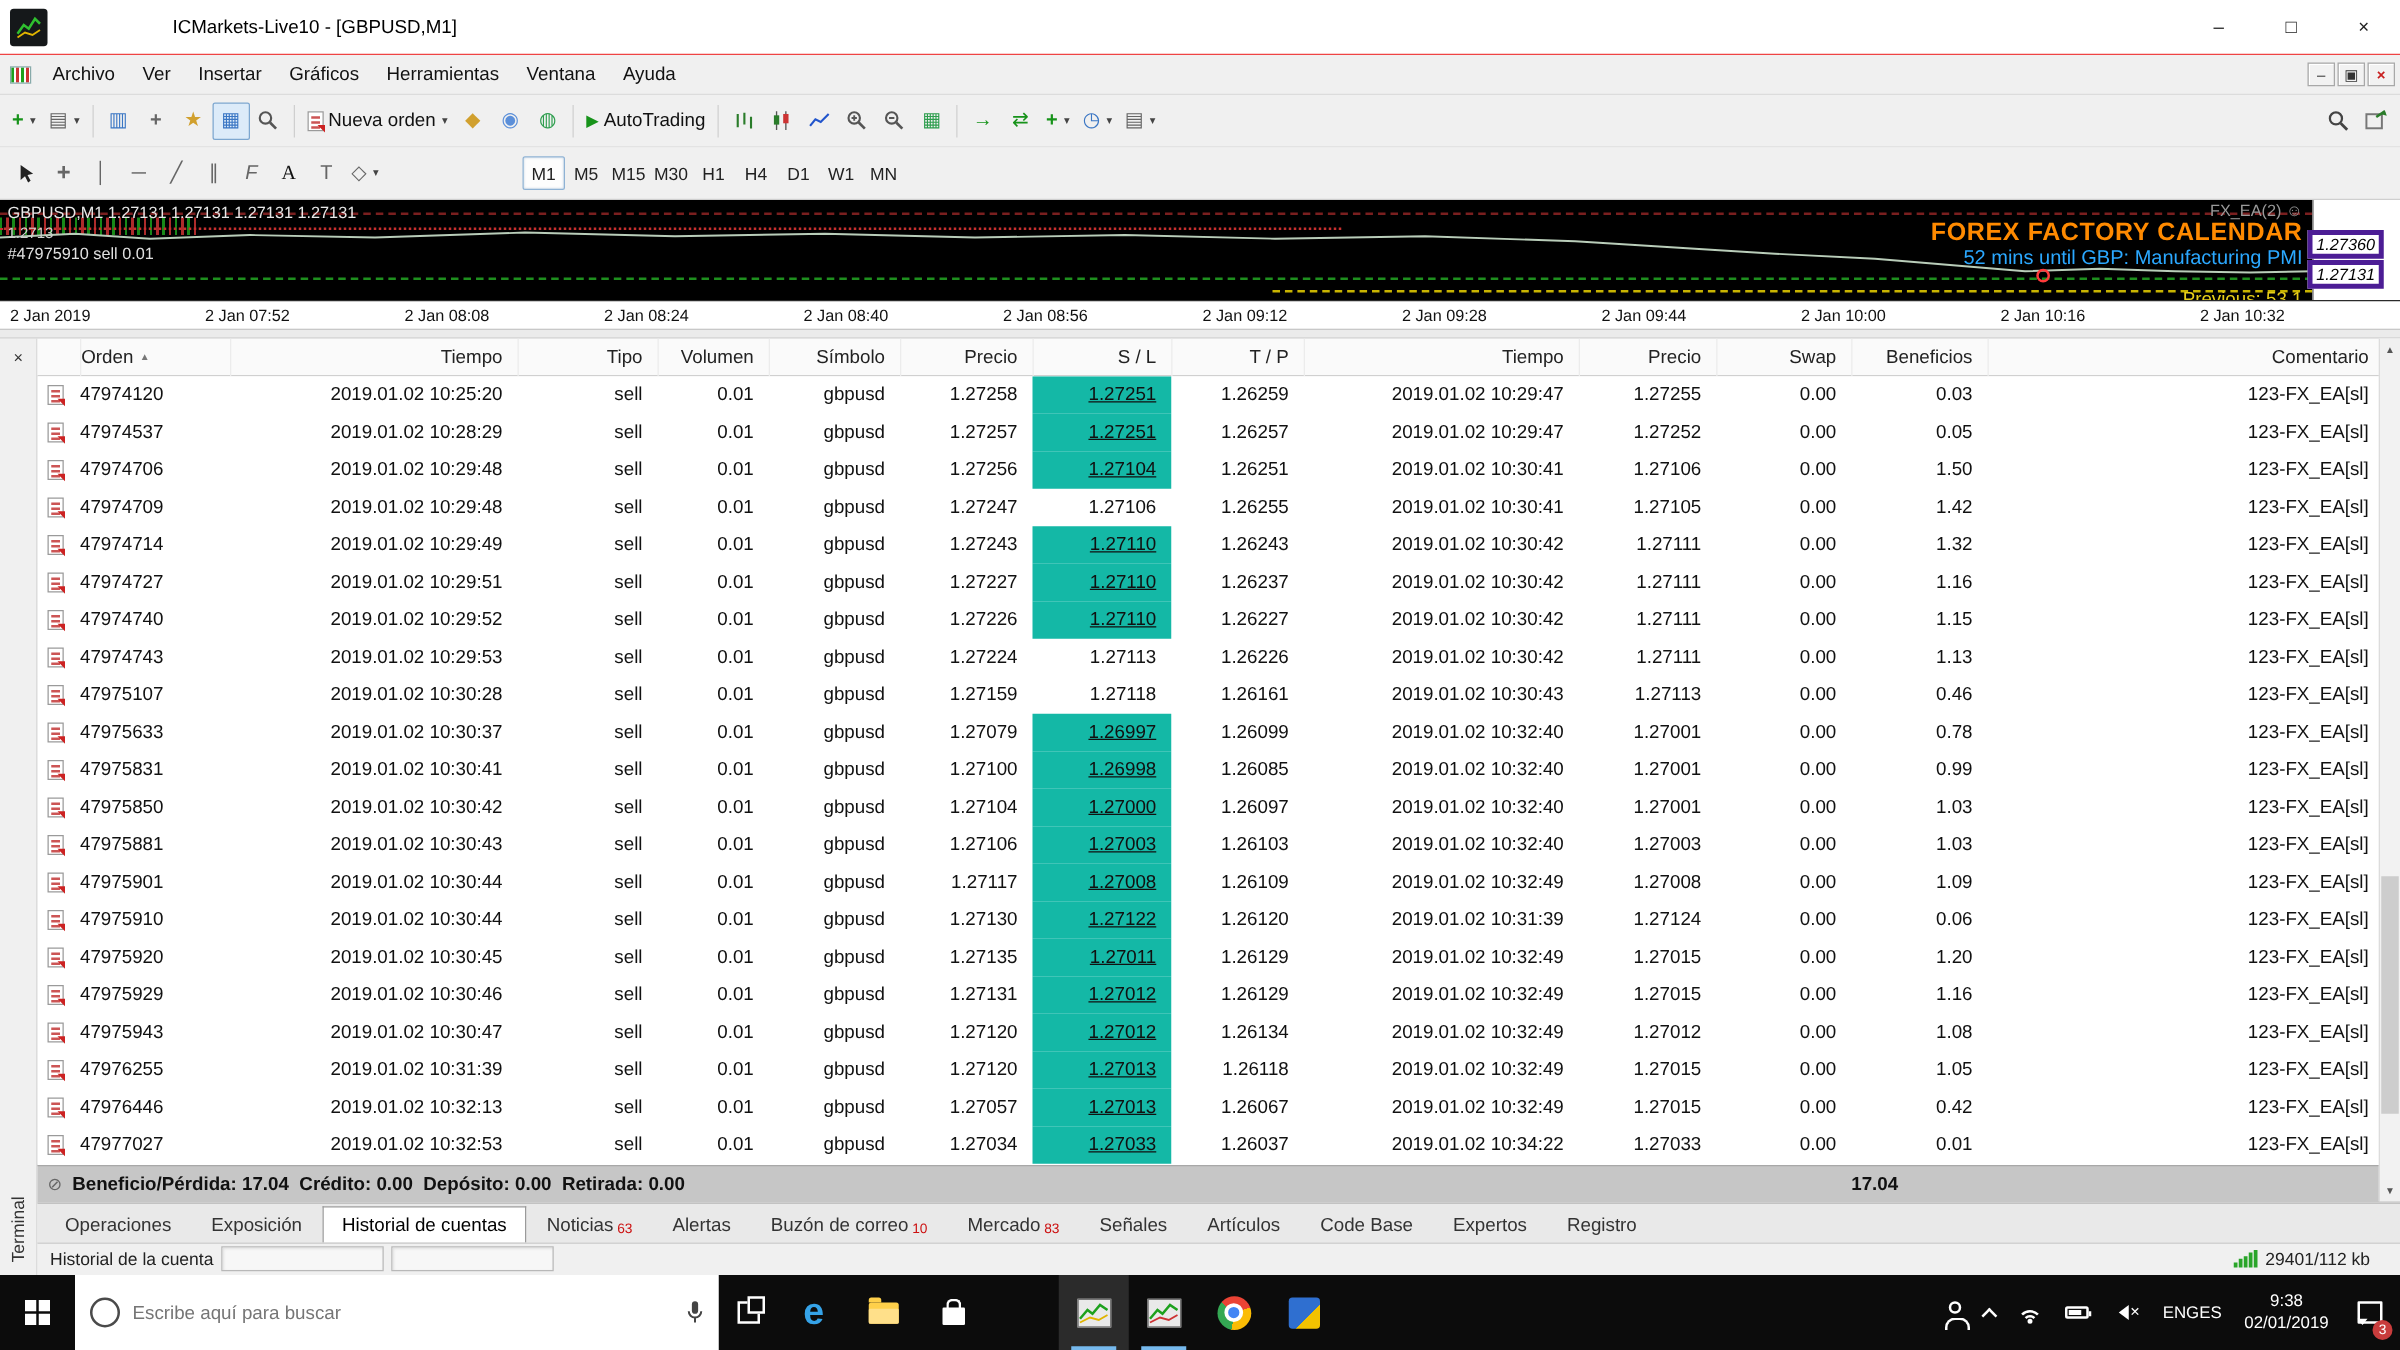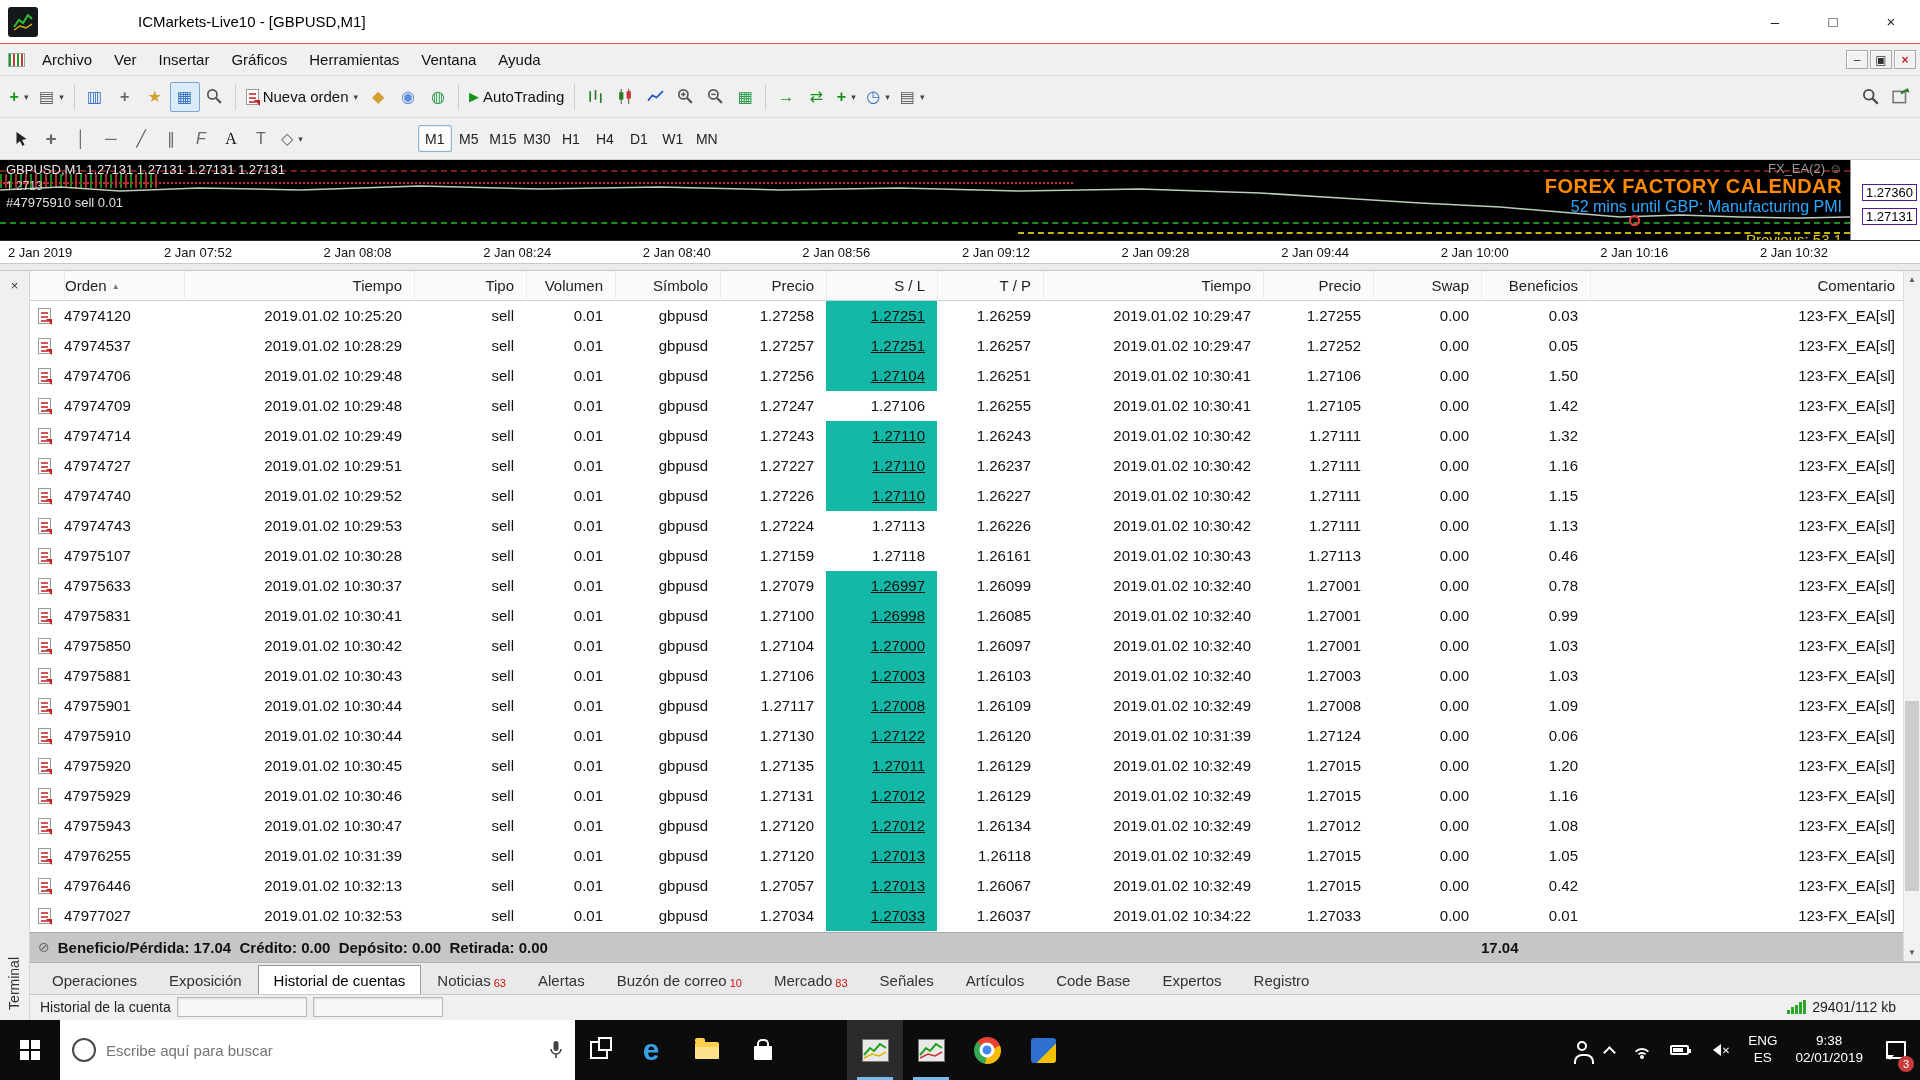--- a/index.html
+++ b/index.html
@@ -35,21 +35,21 @@
   .tf-group { display:flex; margin-left:110px; }
   .tf-btn { min-width:34px; height:27px; display:flex; align-items:center; justify-content:center; font-size:14px; color:#222; border:1px solid transparent; border-radius:2px; }
   .tf-btn.active { background:#fdfdfd; border-color:#8fb2d4; box-shadow:inset 0 0 2px #bcd; }
   .c-green { color:#17931a; } .c-blue { color:#3a76c4; } .c-gold { color:#d1a02e; }
   .c-gray { color:#666; } .c-teal { color:#2e9e4e; } .c-nav { color:#5b8fd9; }
 
   
   .chart { height:80px; background:#000; position:relative; display:flex; flex:0 0 auto; }
   .chart-canvas { position:relative; flex:1 1 auto; overflow:hidden; }
   .price-axis { width:70px; flex:0 0 auto; background:#fff; border-left:1px solid #888; position:relative; font-size:13px; }
-  .axis-label { position:absolute; right:3px; background:#fff; border:1px solid #4c1d95; padding:0 3px; color:#000; }
+  .axis-label { position:absolute; right:13px; background:#fff; border:4px solid #4c1d95; padding:0 3px; color:#000;font-style:italic; }
   .ln { position:absolute; left:0; right:0; height:0; }
   .candles { position:absolute; left:0; top:14px; width:160px; height:14px; opacity:.85;
     background:repeating-linear-gradient(90deg,#1da11d 0 2px,transparent 2px 5px,#cc3333 5px 7px,transparent 7px 10px); }
   .ov { position:absolute; white-space:nowrap; }
   .ov-left1 { left:6px; top:2px; color:#e8e8e8; font-size:13px; }
   .ov-left2 { left:6px; top:19px; color:#cfcfcf; font-size:12px; }
   .ov-left3 { left:6px; top:35px; color:#e0e0e0; font-size:13px; }
   .ov-right { right:8px; text-align:right; }
   .ov-ea { top:1px; color:#9a9a9a; font-size:13px; }
   .ov-ff { top:15px; color:#ff8a00; font-size:20px; font-weight:bold; letter-spacing:.5px; }
@@ -145,21 +145,21 @@
   .wifi i { position:absolute; left:50%; bottom:0; transform:translateX(-50%); border:2px solid transparent; border-top-color:#fff; border-radius:50%; }
   .wifi i:nth-child(1){ width:20px; height:20px; bottom:-11px; }
   .wifi i:nth-child(2){ width:12px; height:12px; bottom:-7px; }
   .wifi i:nth-child(3){ width:4px; height:4px; bottom:-2px; border:2px solid #fff; background:#fff; }
   .battery { width:19px; height:10px; border:2px solid #fff; border-radius:2px; position:relative; }
   .battery::before { content:""; position:absolute; right:-4px; top:2px; width:2px; height:4px; background:#fff; }
   .battery::after { content:""; position:absolute; left:1px; top:1px; bottom:1px; width:10px; background:#fff; }
   .vol { display:flex; align-items:center; gap:1px; }
   .vol-tri { width:0; height:0; border:6px solid transparent; border-right:8px solid #fff; }
   .vol-x { font-size:10px; color:#fff; }
-  .lang { display:flex; flex-direction:column; align-items:center; line-height:1.25; font-size:13.5px; }
+  .lang { display:flex; flex-direction:row; align-items:center; line-height:1.25; font-size:13.5px; }
   .clock { display:flex; flex-direction:column; align-items:center; line-height:1.25; font-size:13.5px; }
   .notif { position:relative; padding:0 14px; }
   .notif-icon { width:20px; height:18px; border:2px solid #fff; border-radius:1px; position:relative; }
   .notif-icon::after { content:""; position:absolute; left:-2px; bottom:-7px; border:4px solid transparent; border-top:5px solid #fff; }
   .notif-badge { position:absolute; right:6px; bottom:8px; min-width:16px; height:16px; border-radius:50%; background:#c83c3c; color:#fff; font-size:11px; display:flex; align-items:center; justify-content:center; }
 </style>
 </head>
 <body>
 
 <div class="screen">

